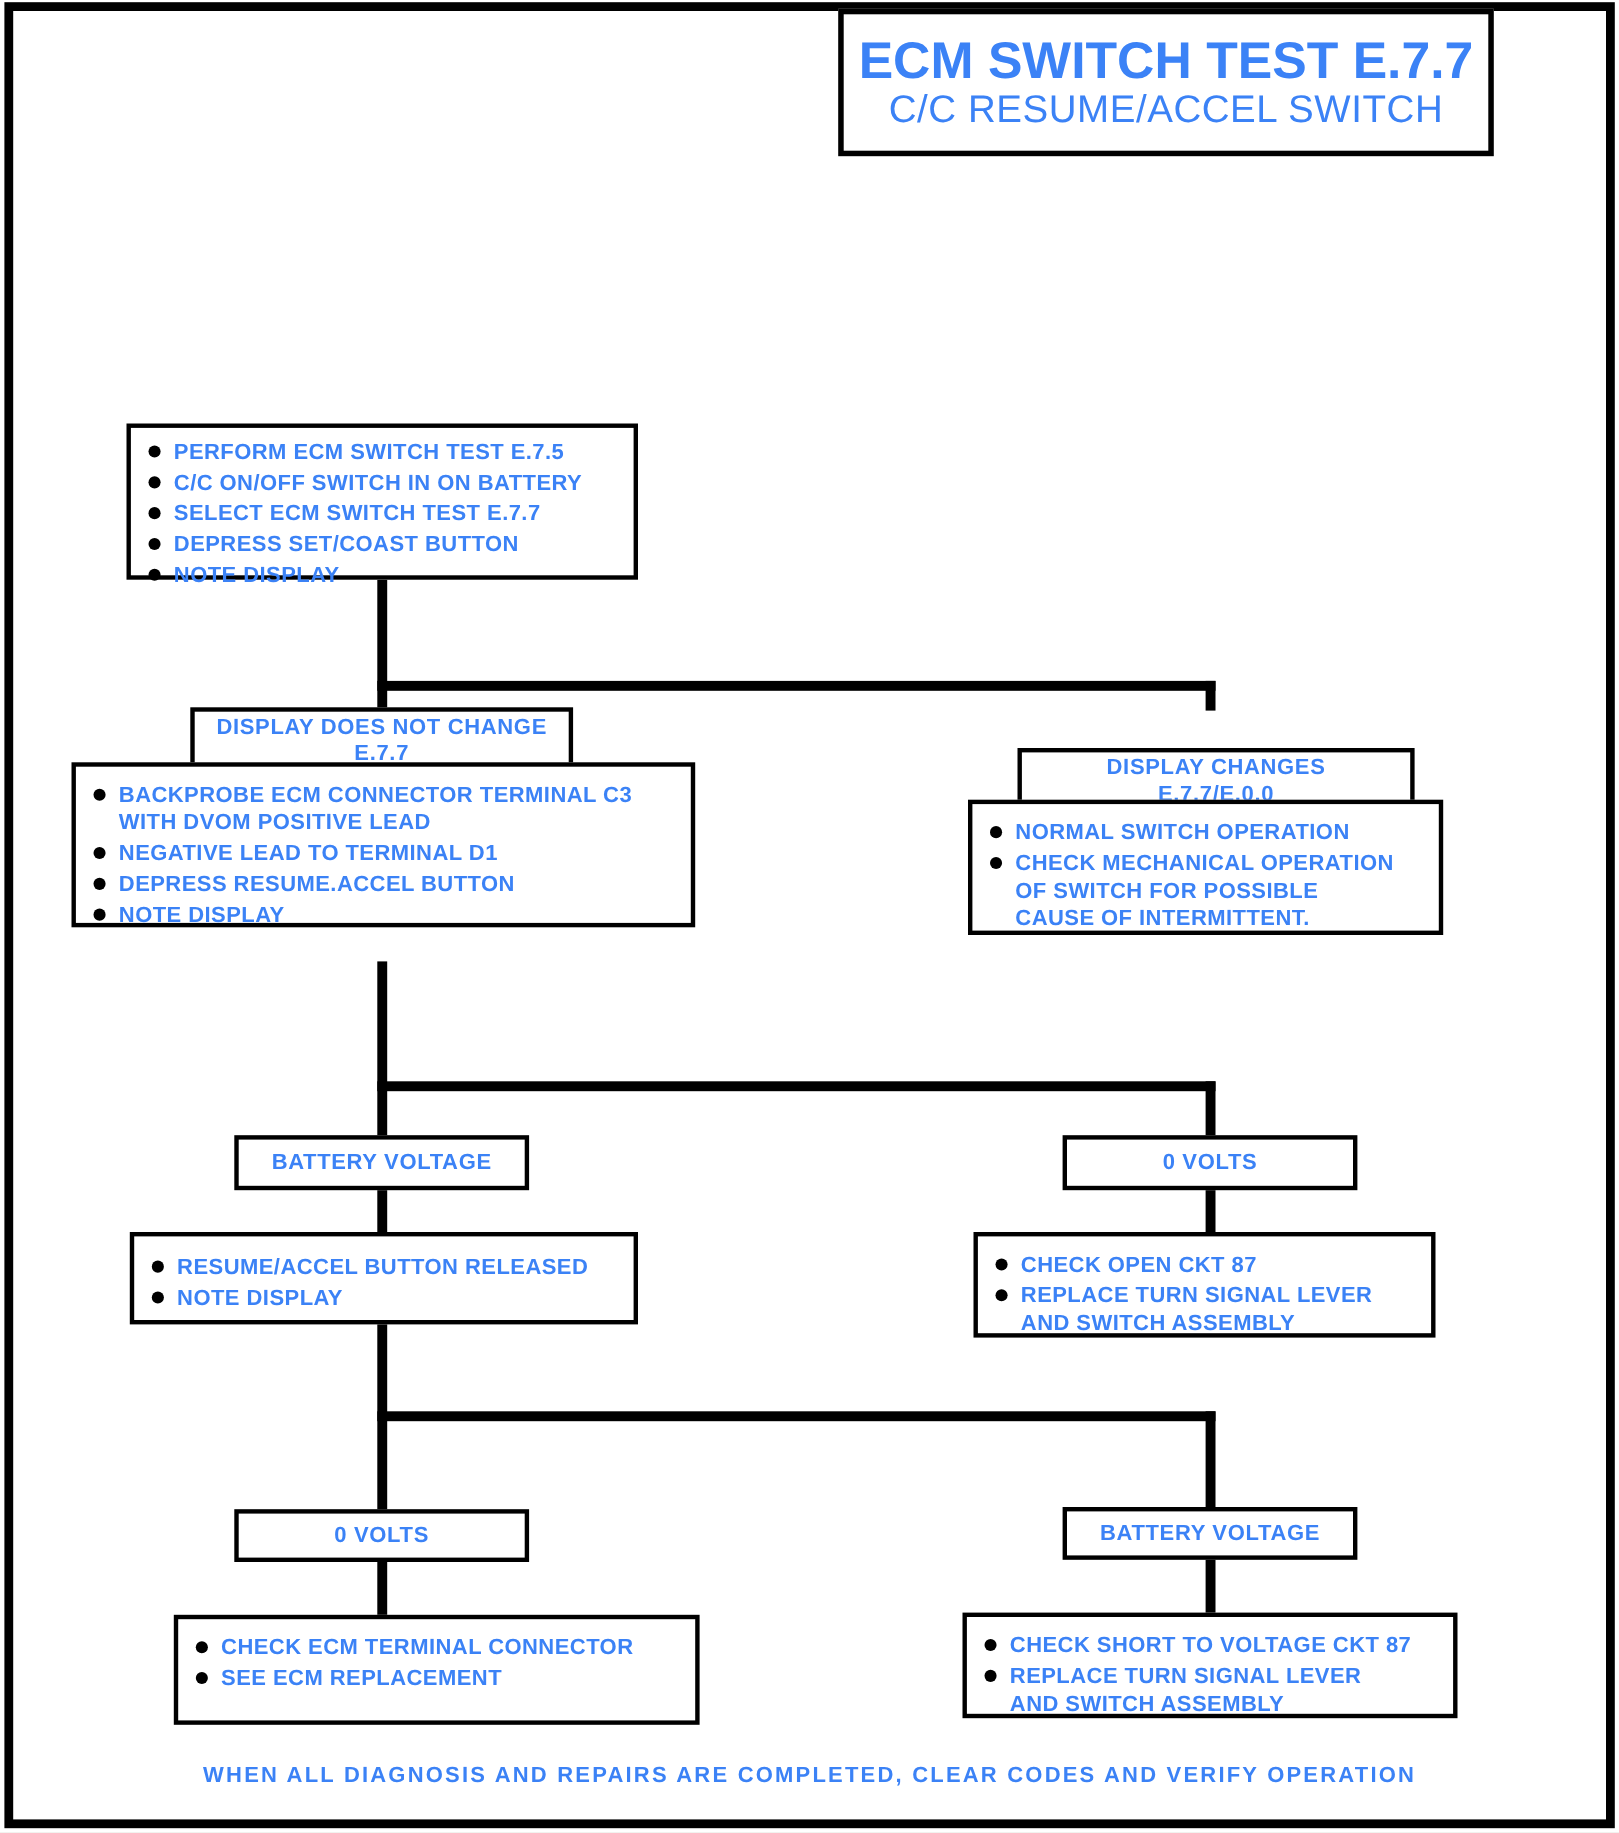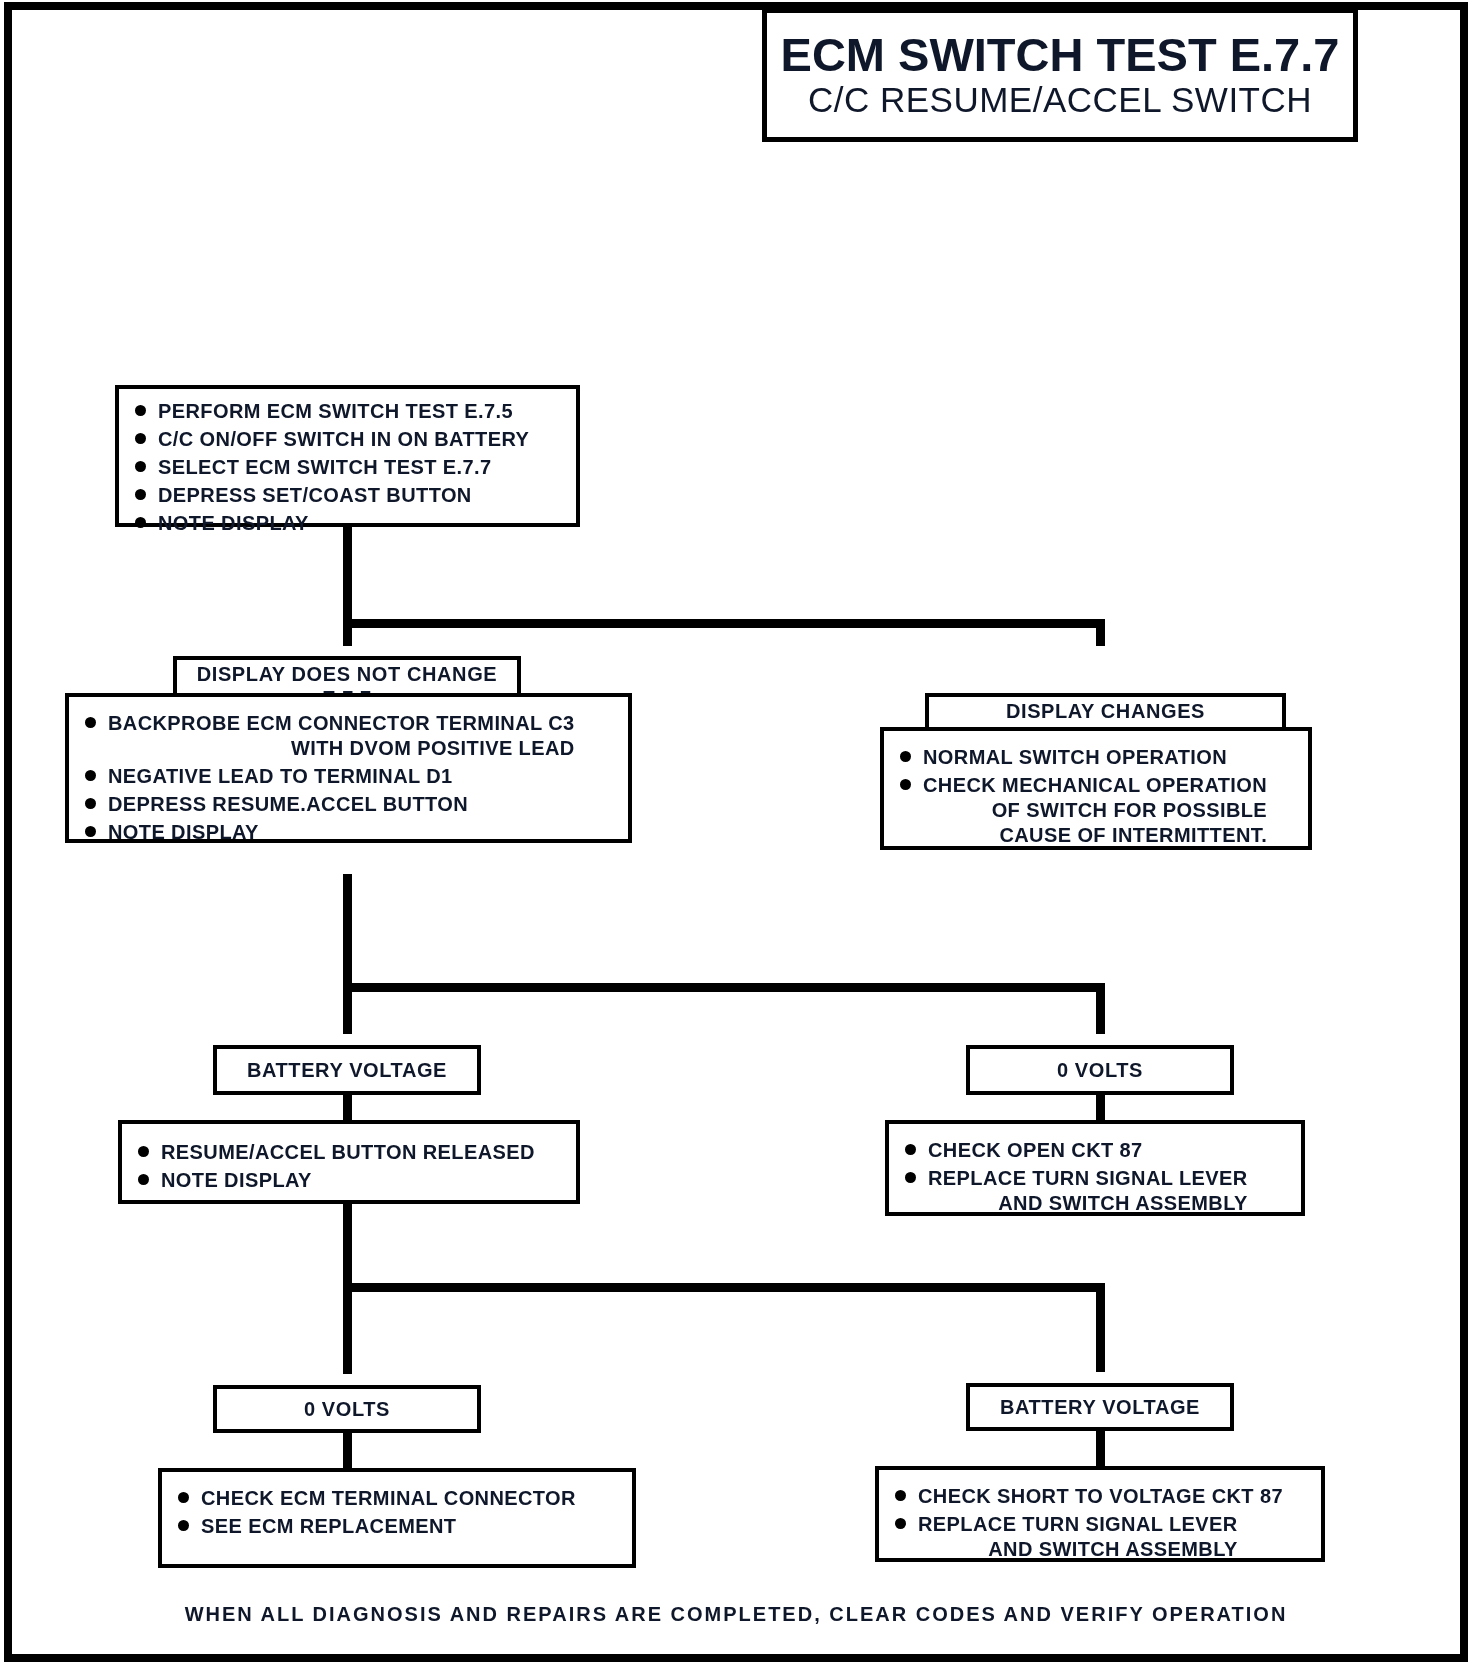--- a/index.html
+++ b/index.html
@@ -1,21 +1,21 @@
 <!DOCTYPE html>
 <html><head>
 <meta charset="utf-8">
 <style>
   html,body { margin:0; padding:0; background:#e8e8e4; }
   .page {
     position:relative;
     width:1472px; height:1666px;
     background:#ffffff;
     font-family:"Liberation Sans", sans-serif;
-    color:#0f172a;
+    color:#3b82f6;
     overflow:hidden;
   }
   .frame {
     position:absolute; left:4px; top:2px; right:4px; bottom:4px;
     border:8px solid #000;
   }
   .titlebox {
     position:absolute; left:762px; top:8px; width:586px; height:124px;
     background:#fff; border:5px solid #000;
     display:flex; flex-direction:column; align-items:center; justify-content:center;
@@ -23,24 +23,24 @@
   }
   .title-main { font-size:47px; font-weight:bold; letter-spacing:0px; line-height:1.05; }
   .title-sub  { font-size:35px; font-weight:normal; letter-spacing:0.5px; line-height:1.15; }
 
   .note { position:absolute; left:116px; top:322px; width:1260px;
           font-size:21px; font-weight:bold; letter-spacing:0.4px; line-height:28px; }
   .note .l2 { display:block; padding-left:74px; }
 
   .fbox {
     position:absolute; background:#fff; border:4px solid #000;
-    box-sizing:border-box; padding:8px 6px 6px 8px;text-align:right;
+    box-sizing:border-box; padding:8px 6px 6px 8px;
   }
   .fbox.center { display:flex; flex-direction:column; justify-content:center;
-                 align-items:center; text-align:center; padding:2px;margin-top:13px; }
+                 align-items:center; text-align:center; padding:2px; }
   .lbl { font-size:20px; font-weight:bold; letter-spacing:0.6px; line-height:24px; }
 
   .row { display:flex; align-items:flex-start; margin:2px 0 3px 6px; }
   .dot { flex:0 0 auto; width:11px; height:11px; border-radius:50%;
          background:#000; margin:6px 12px 0 2px; }
   .btxt { font-size:20px; font-weight:bold; letter-spacing:0.4px;
           line-height:25px; white-space:pre-line; }
 
   .line { position:absolute; background:#000; }
 

